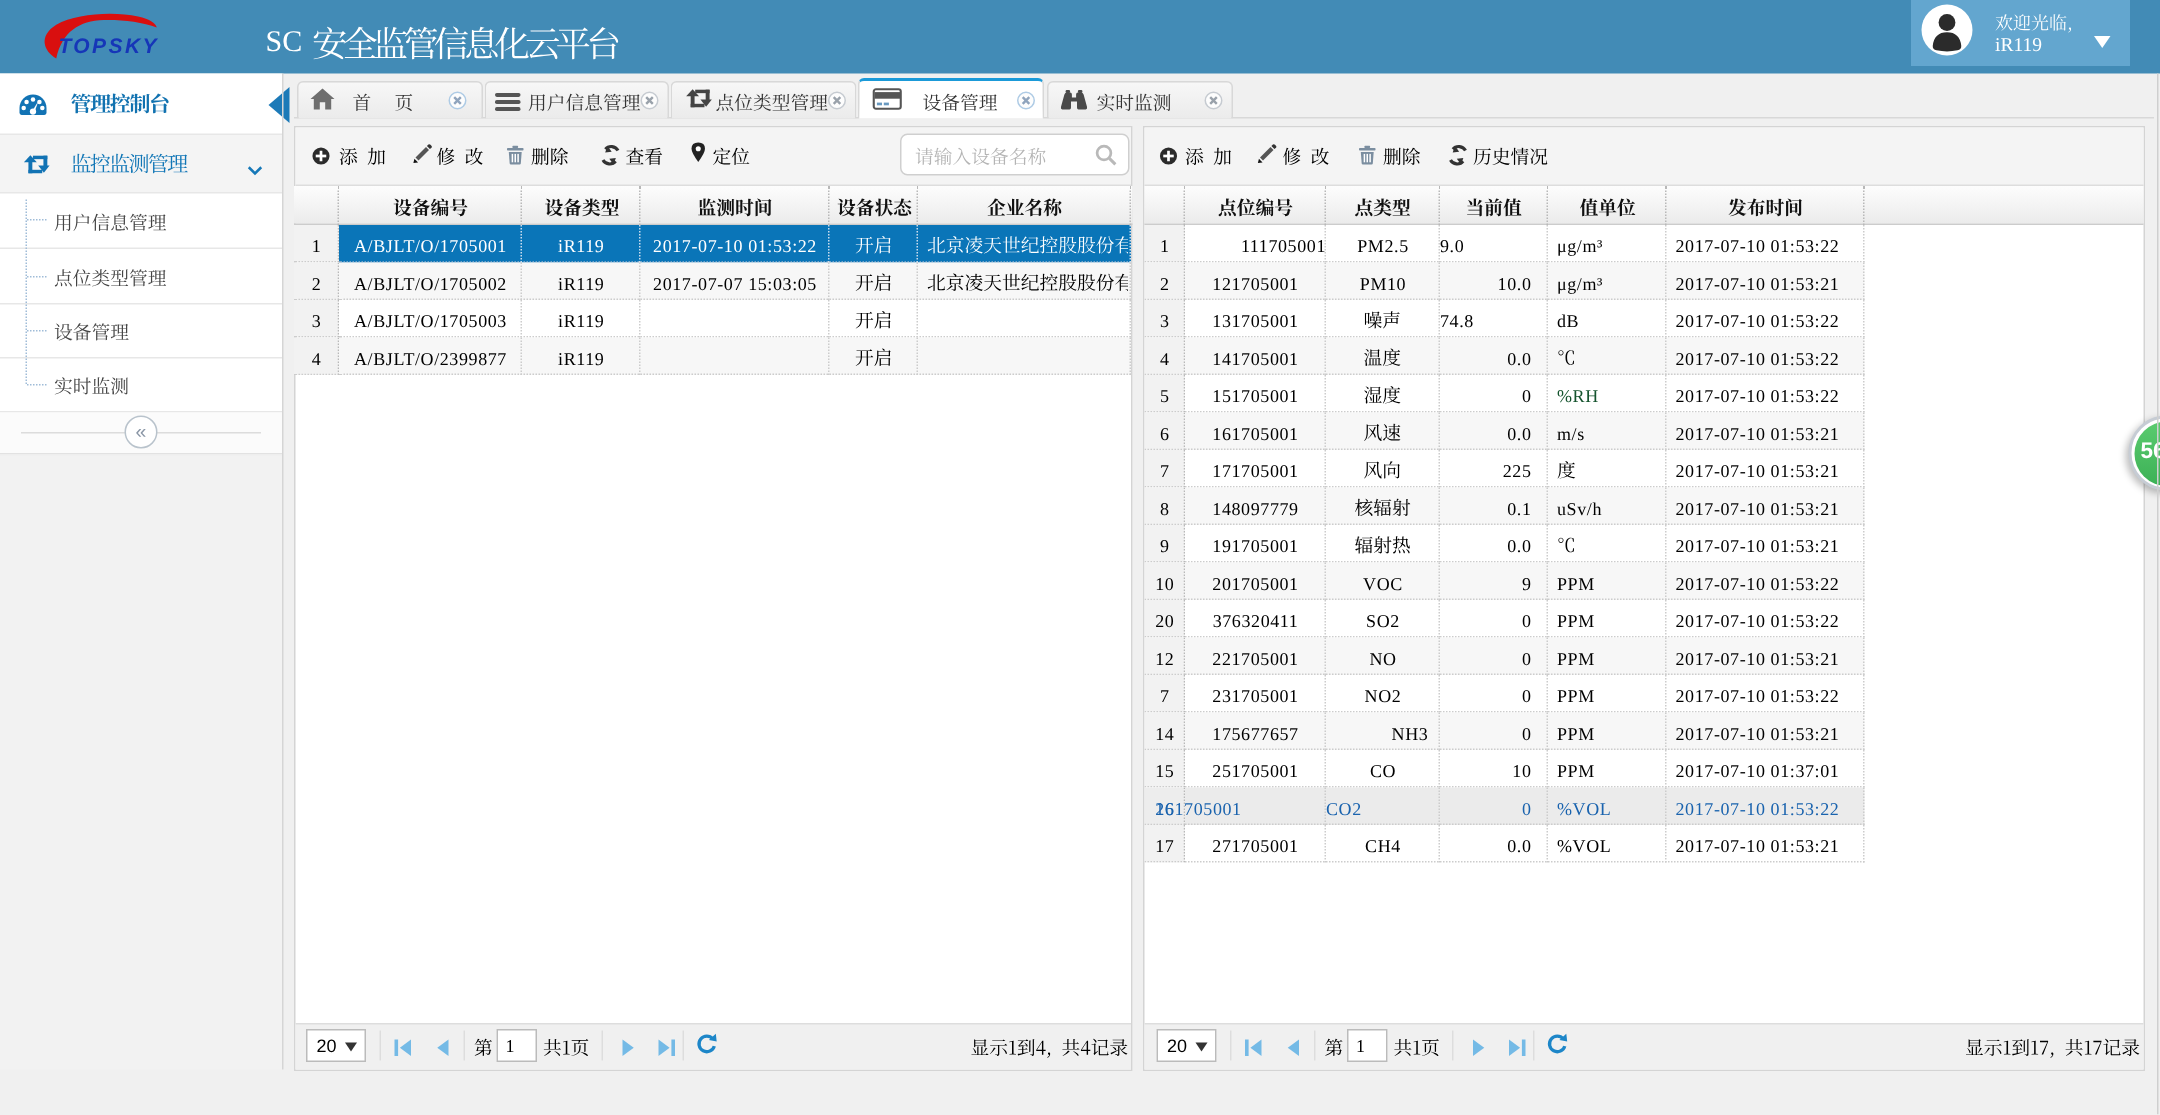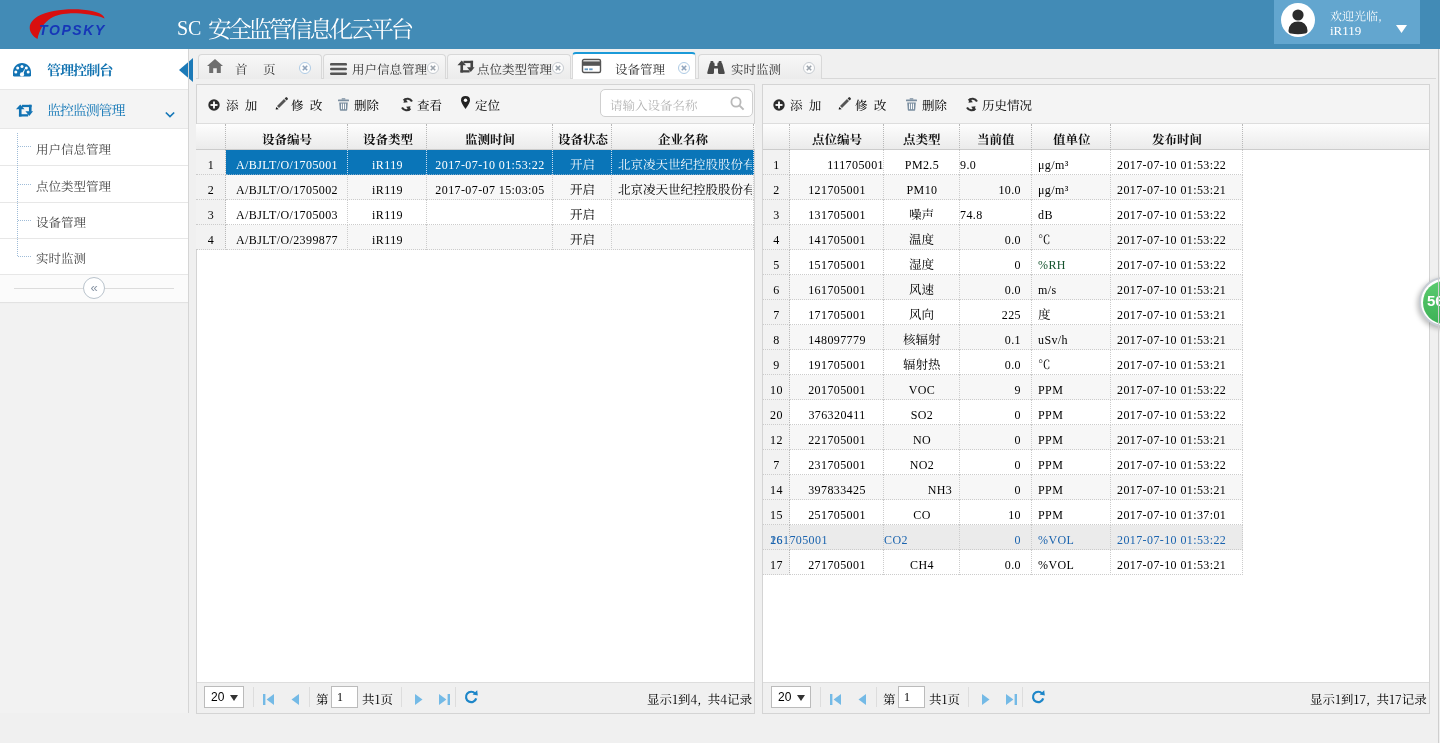--- a/index.html
+++ b/index.html
@@ -696,21 +696,21 @@
 <div style="position:absolute;left:1038px;top:455px;width:71px;overflow:hidden;white-space:nowrap"><span class="lat" style="color:#000">PPM</span></div>
 <div style="position:absolute;left:1117px;top:455px;width:124px;overflow:hidden;white-space:nowrap"><span class="lat" style="color:#000">2017-07-10 01:53:22</span></div>
 <div class="ab" style="left:763px;top:475px;width:27px;height:25px;background:#f2f2f2;border-right:1px dotted #b8b8b8;border-bottom:1px dotted #ccc"></div>
 <div style="position:absolute;left:763px;top:480px;width:27px;text-align:center"><span class="lat" style="color:#000">14</span></div>
 <div class="ab" style="left:790px;top:475px;width:453px;height:25px;background:#f7f7f7;border-bottom:1px dotted #ccc"></div>
 <div class="ab" style="left:883px;top:475px;width:1px;height:25px;border-left:1px dotted #ccc"></div>
 <div class="ab" style="left:959px;top:475px;width:1px;height:25px;border-left:1px dotted #ccc"></div>
 <div class="ab" style="left:1031px;top:475px;width:1px;height:25px;border-left:1px dotted #ccc"></div>
 <div class="ab" style="left:1110px;top:475px;width:1px;height:25px;border-left:1px dotted #ccc"></div>
 <div class="ab" style="left:1242px;top:475px;width:1px;height:25px;border-left:1px dotted #ccc"></div>
-<div style="position:absolute;left:790px;top:480px;width:94px;text-align:center"><span class="lat" style="color:#000">397833425</span></div>
+<div style="position:absolute;left:790px;top:480px;width:94px;text-align:center"><span class="lat" style="color:#000">175677657</span></div>
 <div style="position:absolute;left:902px;top:480px;width:76px;text-align:center"><span class="lat" style="color:#000">NH3</span></div>
 <div style="position:absolute;left:960px;top:480px;width:61px;text-align:right"><span class="lat" style="color:#000">0</span></div>
 <div style="position:absolute;left:1038px;top:480px;width:71px;overflow:hidden;white-space:nowrap"><span class="lat" style="color:#000">PPM</span></div>
 <div style="position:absolute;left:1117px;top:480px;width:124px;overflow:hidden;white-space:nowrap"><span class="lat" style="color:#000">2017-07-10 01:53:21</span></div>
 <div class="ab" style="left:763px;top:500px;width:27px;height:25px;background:#f2f2f2;border-right:1px dotted #b8b8b8;border-bottom:1px dotted #ccc"></div>
 <div style="position:absolute;left:763px;top:505px;width:27px;text-align:center"><span class="lat" style="color:#000">15</span></div>
 <div class="ab" style="left:790px;top:500px;width:453px;height:25px;background:#fff;border-bottom:1px dotted #ccc"></div>
 <div class="ab" style="left:883px;top:500px;width:1px;height:25px;border-left:1px dotted #ccc"></div>
 <div class="ab" style="left:959px;top:500px;width:1px;height:25px;border-left:1px dotted #ccc"></div>
 <div class="ab" style="left:1031px;top:500px;width:1px;height:25px;border-left:1px dotted #ccc"></div>

